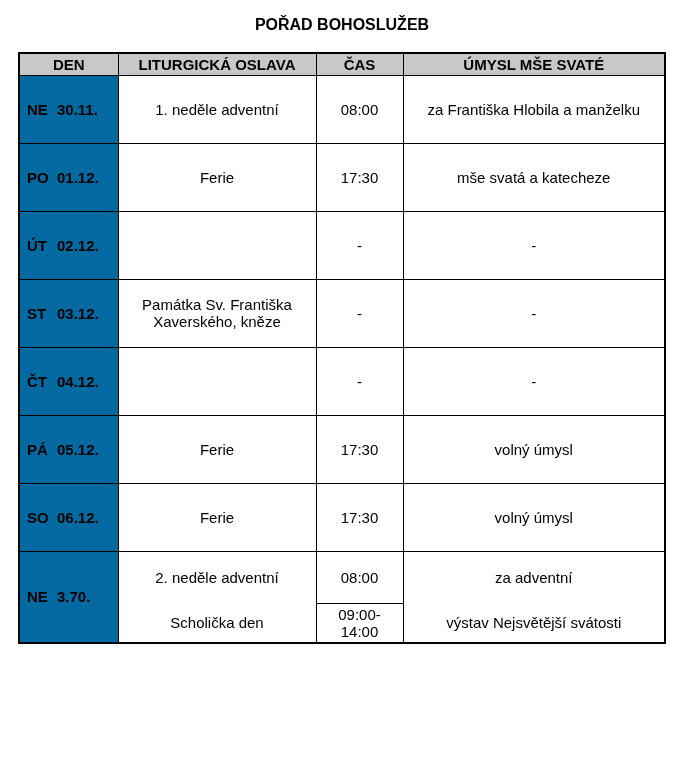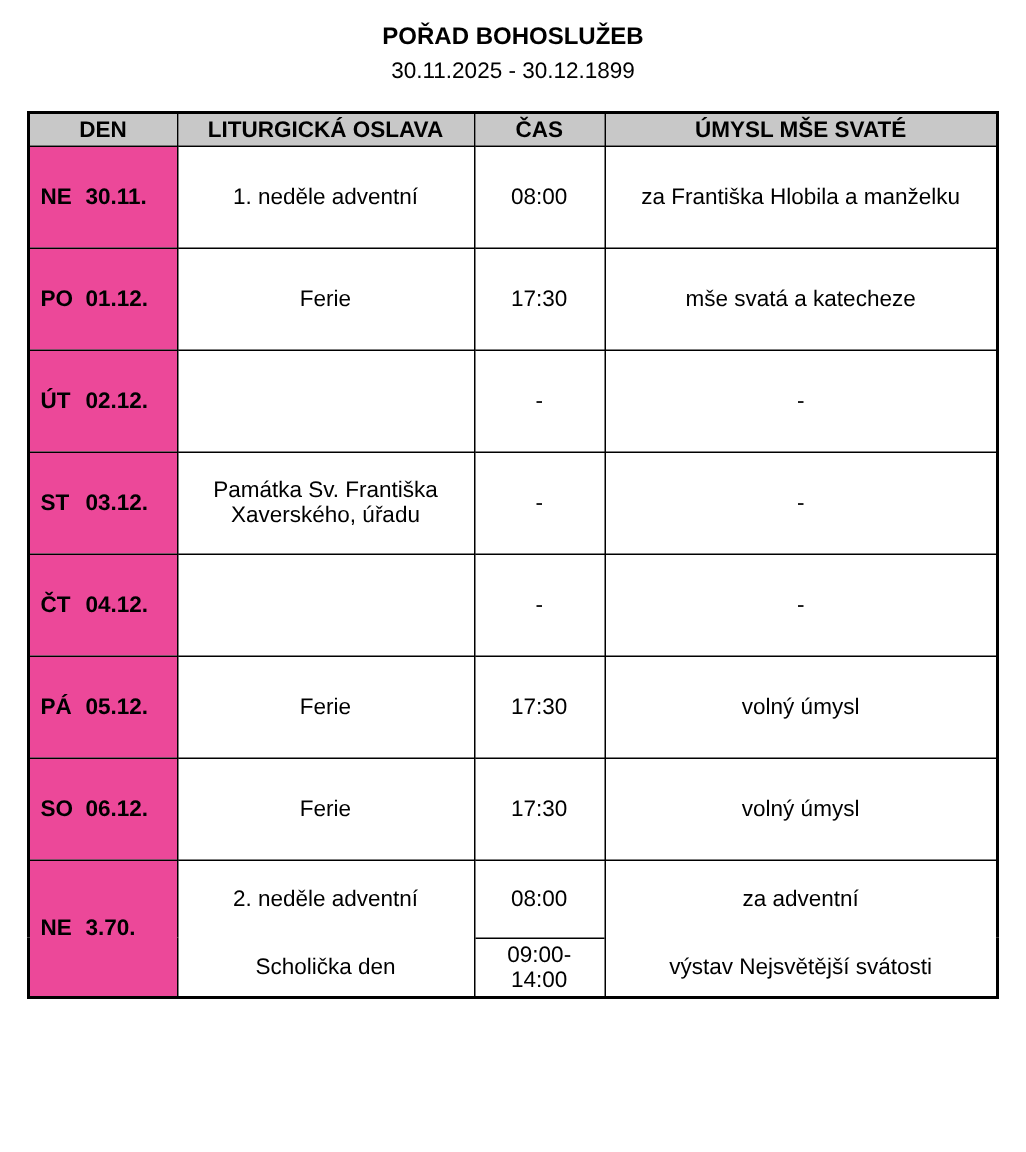--- a/index.html
+++ b/index.html
@@ -51,21 +51,21 @@
   thead tr { height: 22px; }
   th {
     background: #c8c8c8;
     font-weight: bold;
     padding: 1px 12px;
   }
   tr.data-row { height: 68px; }
   tr.sub-row-a { height: 52px; }
   tr.sub-row-b { height: 30px; }
   td.den {
-    background: #ec4899;
+    background: #0369a1;
     text-align: left;
     font-weight: bold;
     padding-left: 7px;
     white-space: nowrap;
   }
   td.den .day {
     display: inline-block;
     width: 30px;
   }
   .merge-bottom { border-bottom-style: none; }
@@ -82,21 +82,20 @@
     text-align: left;
   }
 </style>
 </head>
 <body>
 
 <div class="page">
 
   <div class="title-block">
     <div class="title">POŘAD BOHOSLUŽEB</div>
-    <div class="date-range">30.11.2025 - 30.12.1899</div>
   </div>
 
   <table class="schedule">
     <colgroup>
       <col class="c-den">
         <col class="c-oslava">
         <col class="c-cas">
         <col class="c-umysl">
     </colgroup>
     <thead>
@@ -121,21 +120,21 @@
         <td>mše svatá a katecheze</td>
       </tr>
       <tr class="data-row">
         <td class="den"><span class="day">ÚT</span><span>02.12.</span></td>
         <td></td>
         <td>-</td>
         <td>-</td>
       </tr>
       <tr class="data-row">
         <td class="den"><span class="day">ST</span><span>03.12.</span></td>
-        <td>Památka Sv. Františka Xaverského, úřadu</td>
+        <td>Památka Sv. Františka Xaverského, kněze</td>
         <td>-</td>
         <td>-</td>
       </tr>
       <tr class="data-row">
         <td class="den"><span class="day">ČT</span><span>04.12.</span></td>
         <td></td>
         <td>-</td>
         <td>-</td>
       </tr>
       <tr class="data-row">

